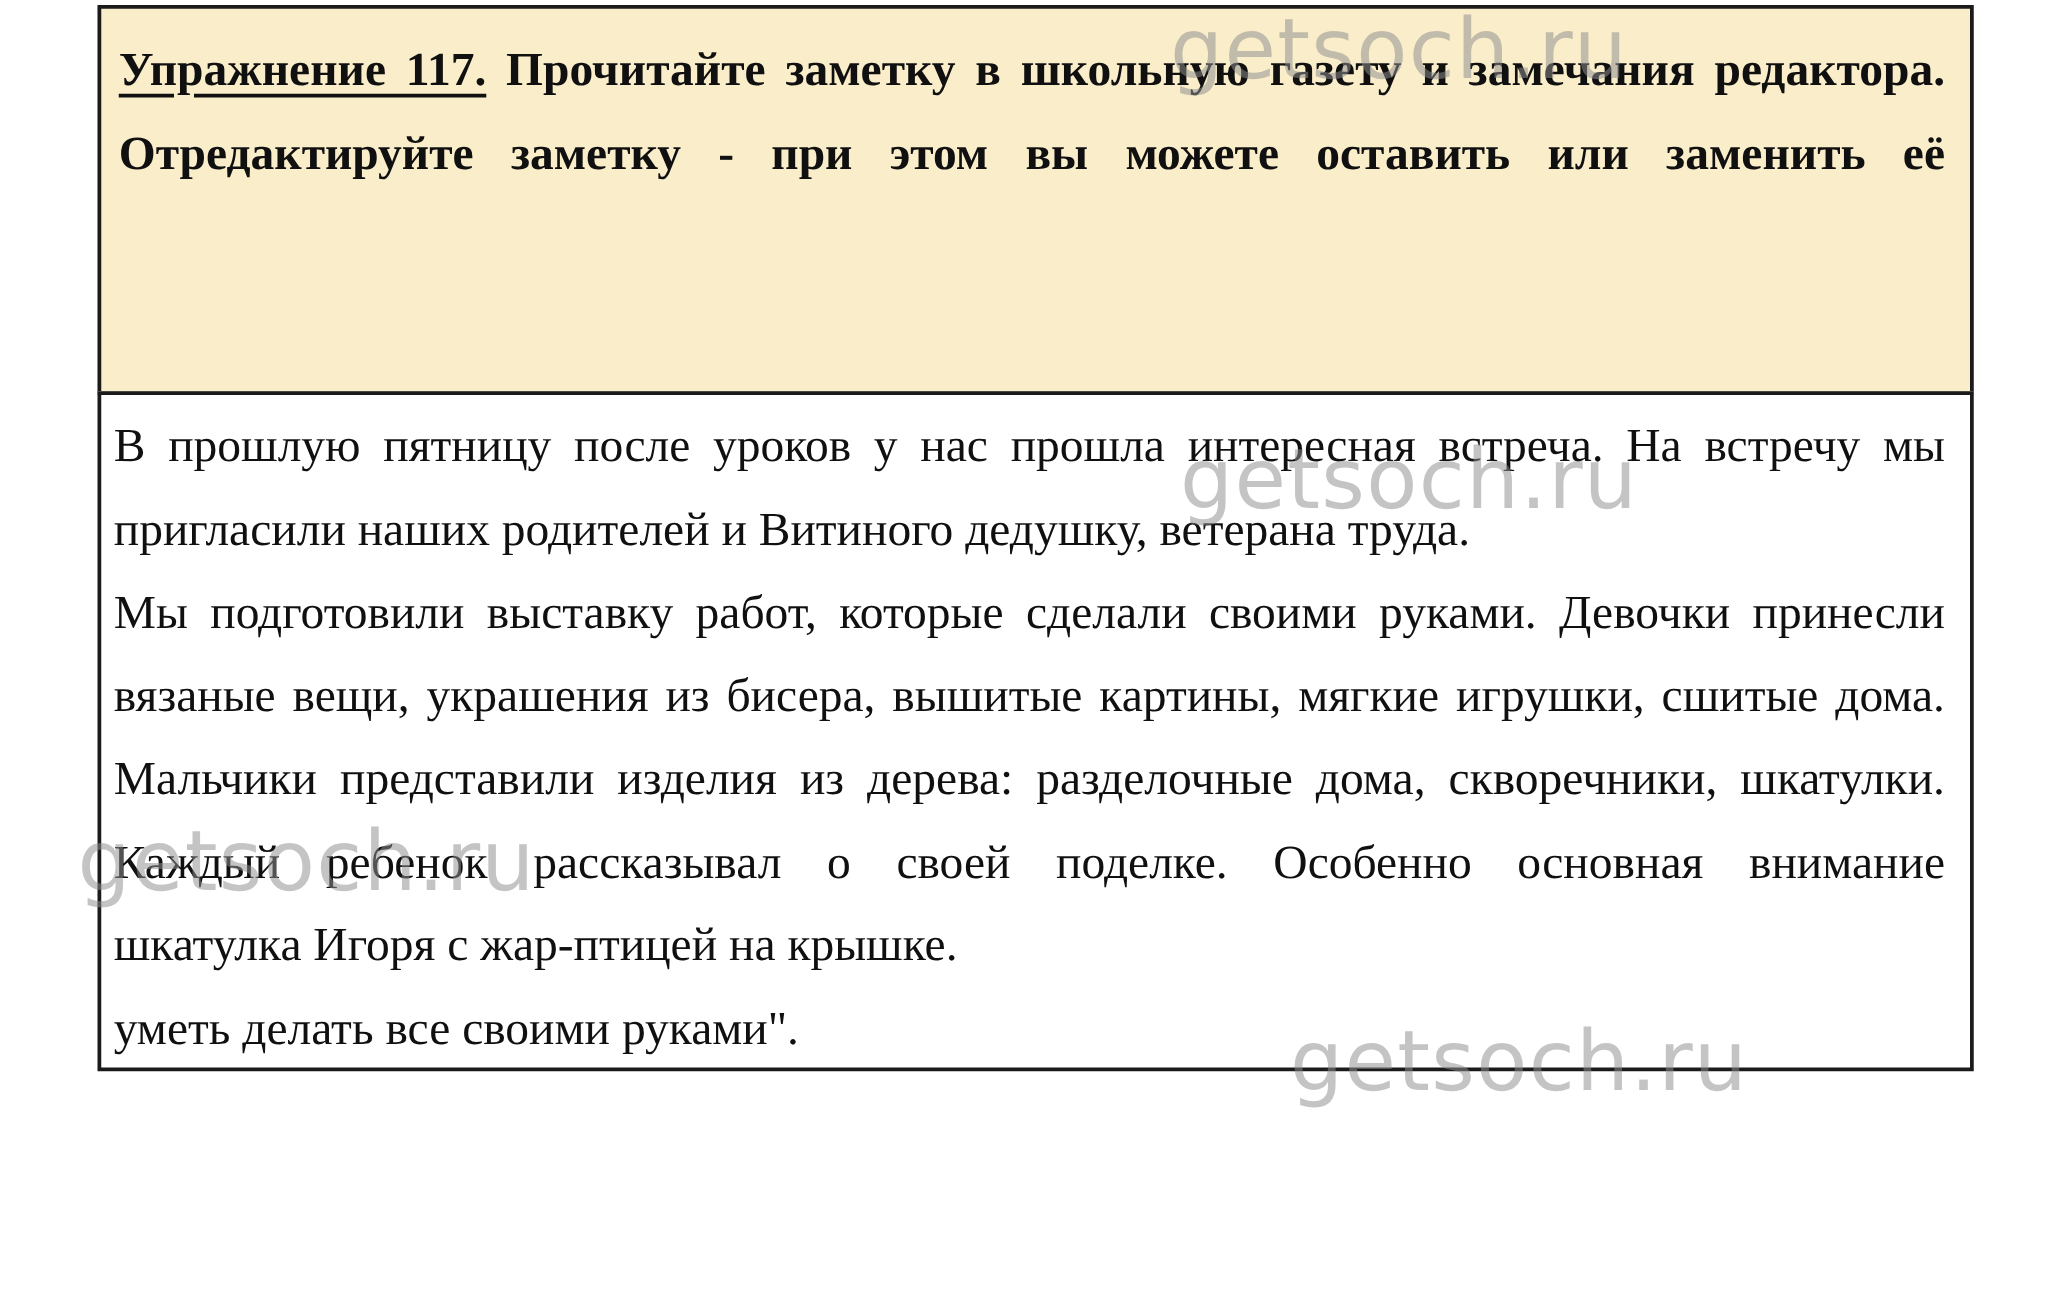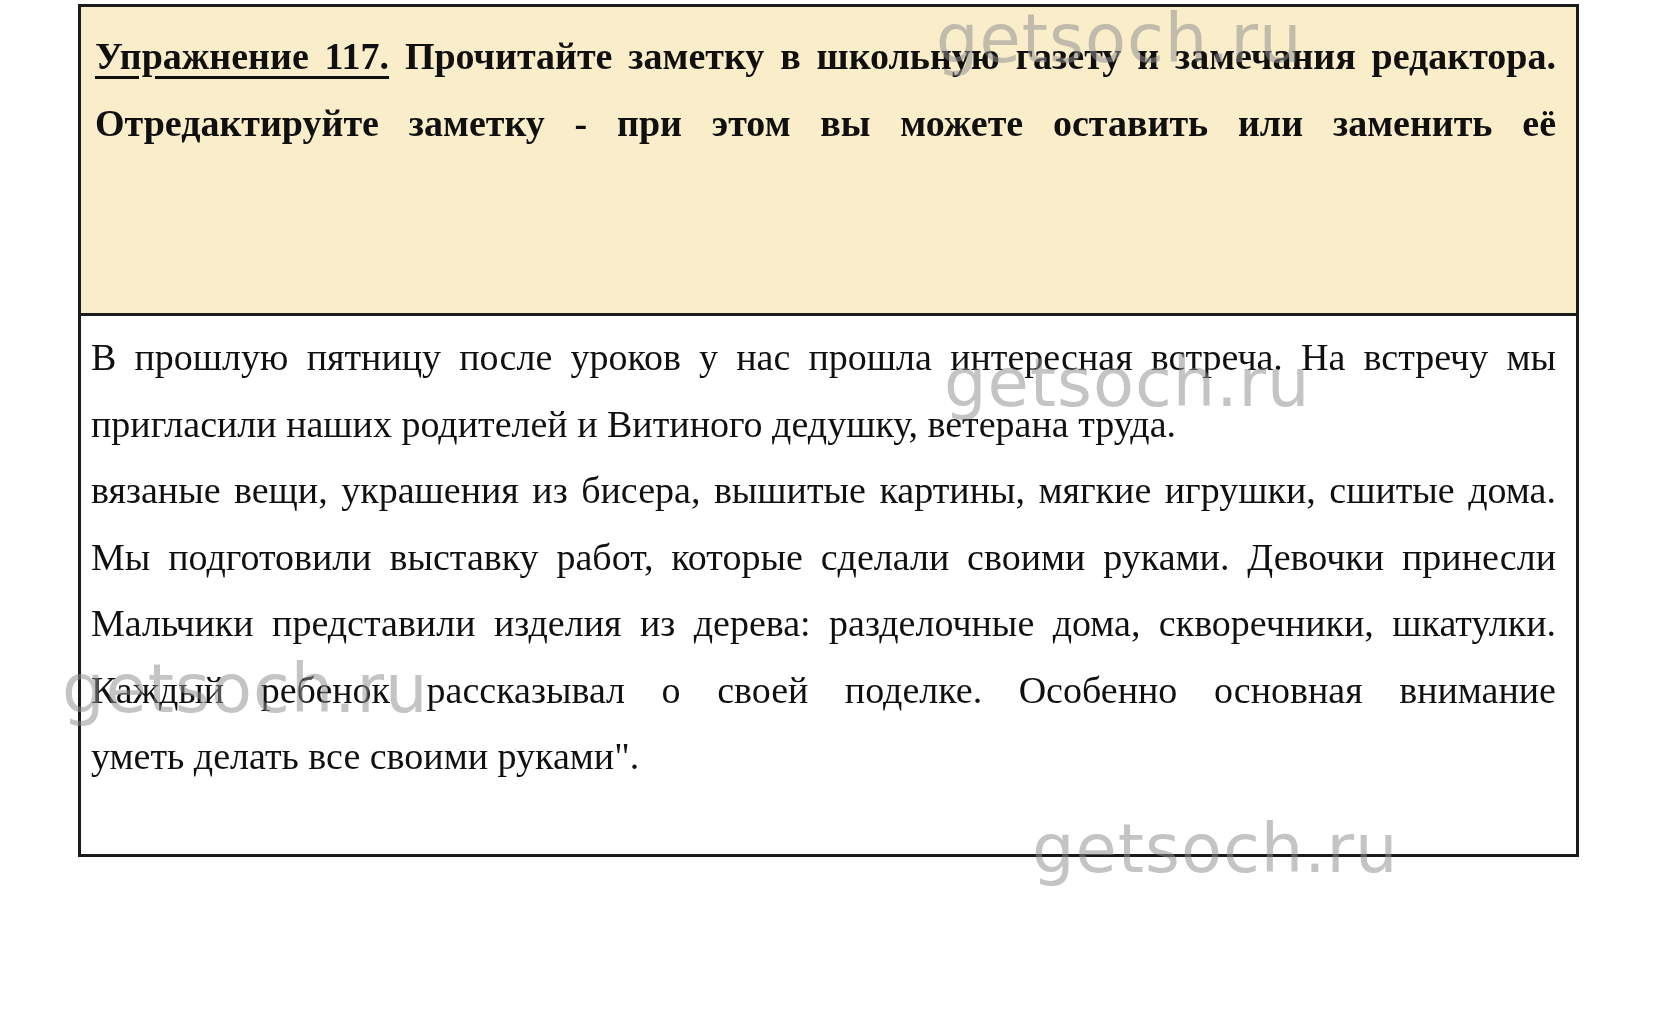--- a/index.html
+++ b/index.html
@@ -47,24 +47,25 @@
 <body>
 
 <div class="doc">
   <section class="box header-box" id="header-box">
       <div class="line j"><span class="u">Упражнение 117.</span><span> Прочитайте заметку в школьную газету и замечания редактора.</span></div>
       <div class="line j">Отредактируйте заметку - при этом вы можете оставить или заменить её</div>
     </section>
   <section class="box body-box" id="body-box">
       <div class="line j">В прошлую пятницу после уроков у нас прошла интересная встреча. На встречу мы</div>
       <div class="line">пригласили наших родителей и Витиного дедушку, ветерана труда.</div>
+      <div class="line j">Мы подготовили выставку работ, которые сделали своими руками. Девочки принесли</div>
       <div class="line j">вязаные вещи, украшения из бисера, вышитые картины, мягкие игрушки, сшитые дома.</div>
-      <div class="line j">Мы подготовили выставку работ, которые сделали своими руками. Девочки принесли</div>
       <div class="line j">Мальчики представили изделия из дерева: разделочные дома, скворечники, шкатулки.</div>
       <div class="line j">Каждый ребенок рассказывал о своей поделке. Особенно основная внимание</div>
+      <div class="line">шкатулка Игоря с жар-птицей на крышке.</div>
       <div class="line">уметь делать все своими руками".</div>
     </section>
 </div>
 
 <div class="wm wm1">getsoch.ru</div>
 <div class="wm wm2">getsoch.ru</div>
 <div class="wm wm3">getsoch.ru</div>
 <div class="wm wm4">getsoch.ru</div>
 
 </body></html>

